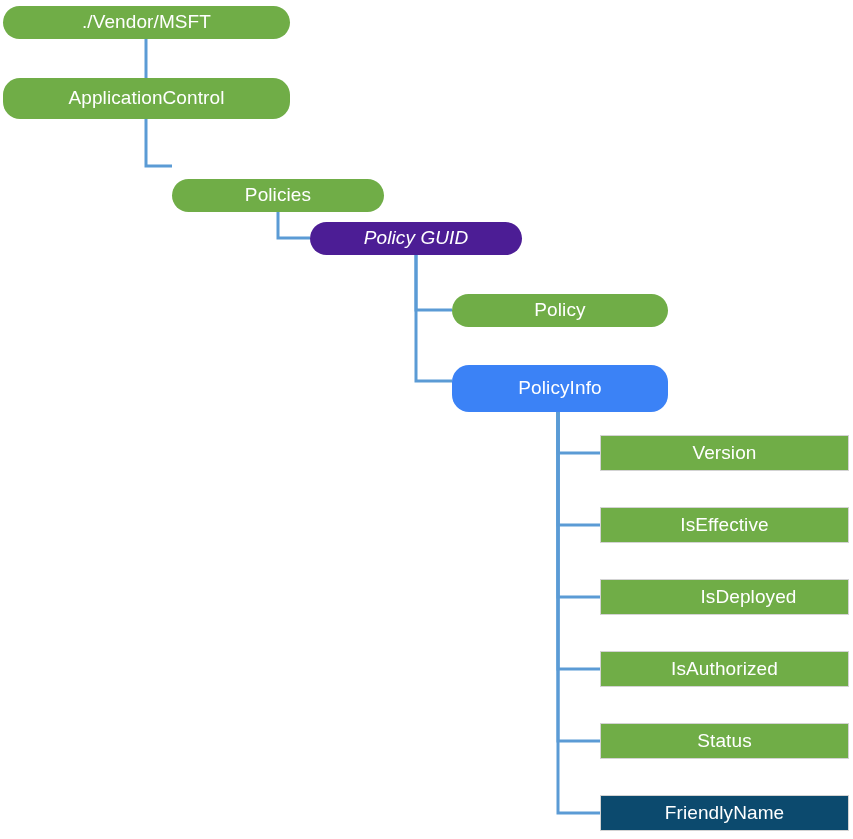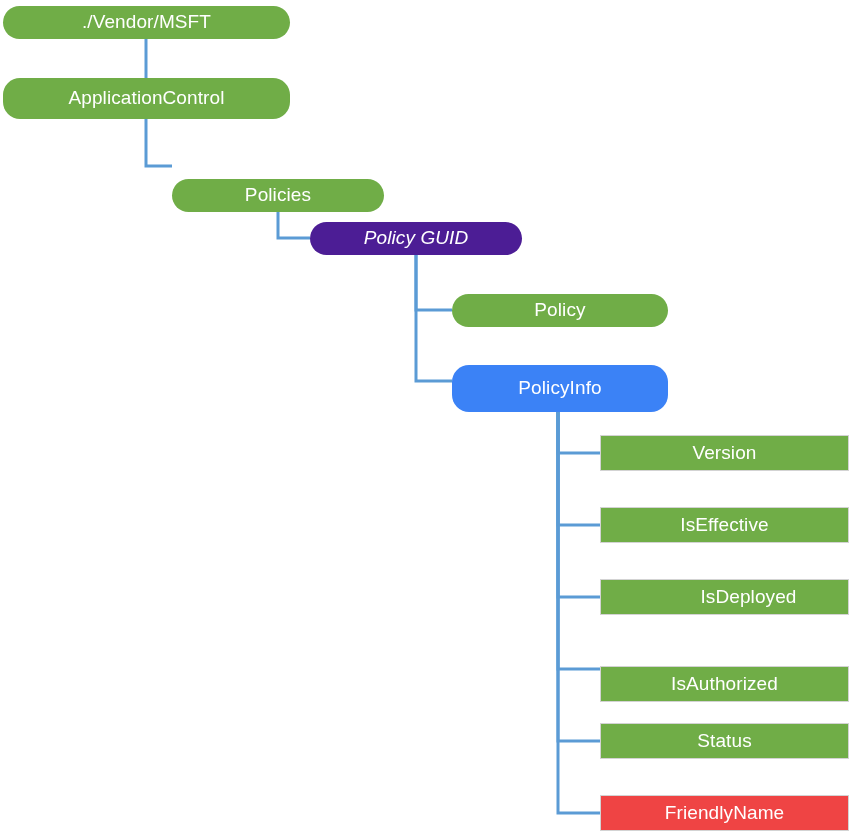--- a/index.html
+++ b/index.html
@@ -90,23 +90,23 @@
       </div>
       <div class="node rect" style="left: 600px; top: 435px; width: 249px; height: 36px; background: rgb(112, 173, 71); color: rgb(255, 255, 255); border-color: rgb(211, 211, 211);">
         <span>Version</span>
       </div>
       <div class="node rect" style="left: 600px; top: 507px; width: 249px; height: 36px; background: rgb(112, 173, 71); color: rgb(255, 255, 255); border-color: rgb(211, 211, 211);">
         <span>IsEffective</span>
       </div>
       <div class="node rect" style="left: 600px; top: 579px; width: 249px; height: 36px; background: rgb(112, 173, 71); color: rgb(255, 255, 255); border-color: rgb(211, 211, 211); padding-left: 48px;">
         <span>IsDeployed</span>
       </div>
-      <div class="node rect" style="left: 600px; top: 651px; width: 249px; height: 36px; background: rgb(112, 173, 71); color: rgb(255, 255, 255); border-color: rgb(211, 211, 211); margin-top: 15px;">
+      <div class="node rect" style="left: 600px; top: 651px; width: 249px; height: 36px; background: rgb(112, 173, 71); color: rgb(255, 255, 255); border-color: rgb(211, 211, 211);">
         <span>IsAuthorized</span>
       </div>
       <div class="node rect" style="left: 600px; top: 723px; width: 249px; height: 36px; background: rgb(112, 173, 71); color: rgb(255, 255, 255); border-color: rgb(211, 211, 211);">
         <span>Status</span>
       </div>
-      <div class="node rect" style="left: 600px; top: 795px; width: 249px; height: 36px; background: #ef4444; color: rgb(255, 255, 255); border-color: rgb(211, 211, 211);">
+      <div class="node rect" style="left: 600px; top: 795px; width: 249px; height: 36px; background: #0c4a6e; color: rgb(255, 255, 255); border-color: rgb(211, 211, 211);">
         <span>FriendlyName</span>
       </div>
     </div>
 </div>
 
 </body></html>

